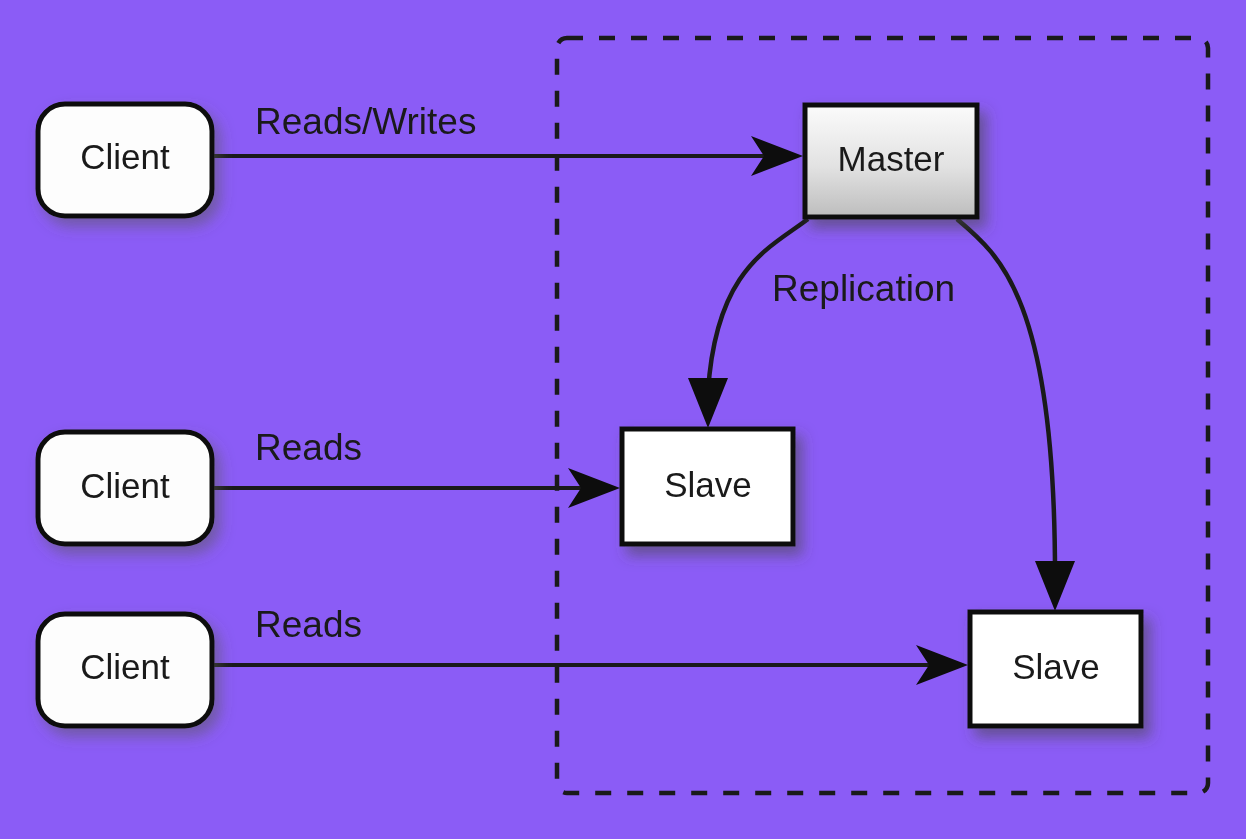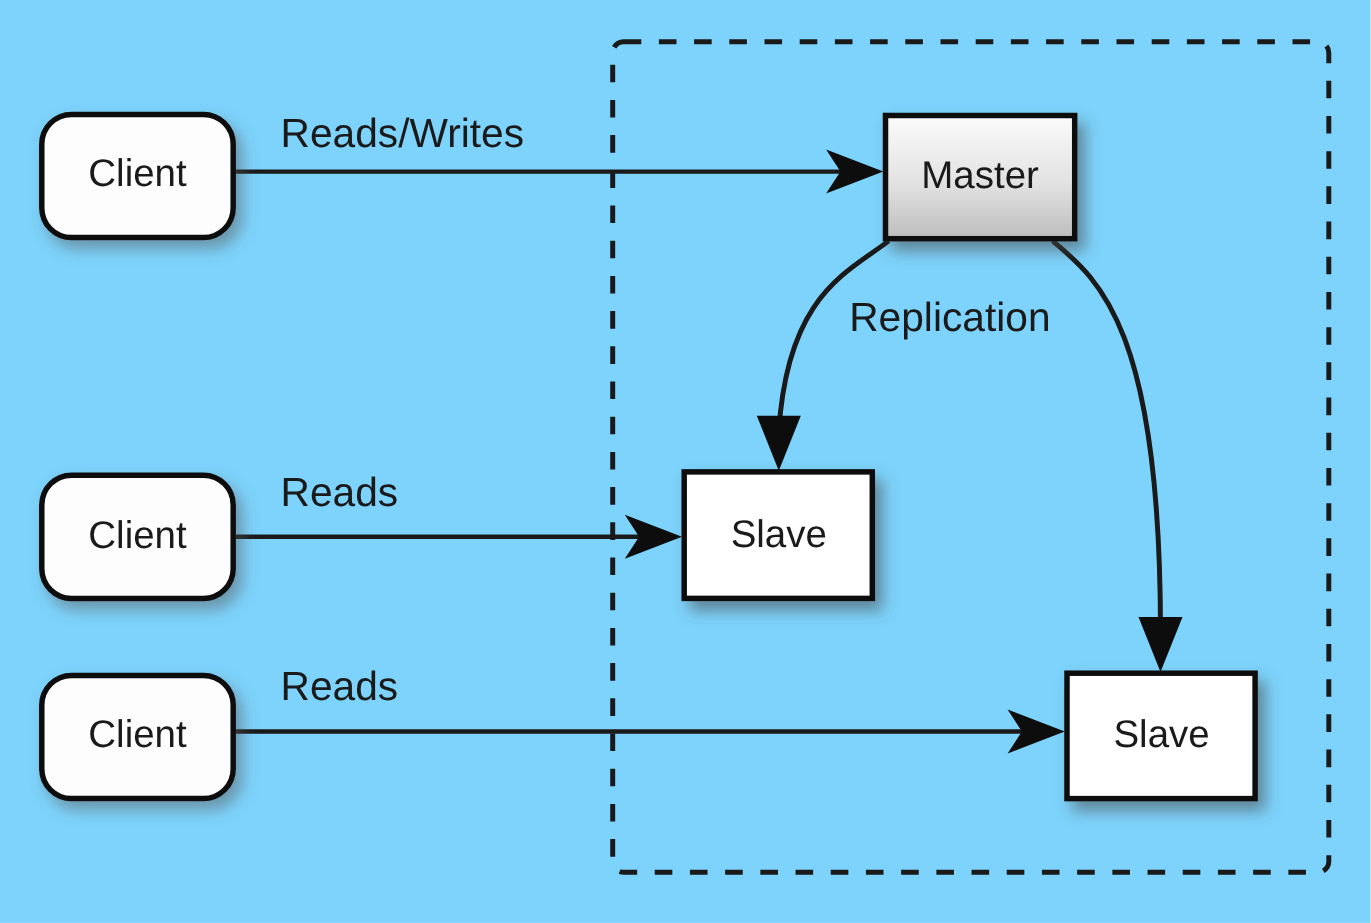--- a/index.html
+++ b/index.html
@@ -8,21 +8,21 @@
     padding: 0;
     background: #ffffff;
   }
   body {
     font-family: "Liberation Sans", "DejaVu Sans", sans-serif;
   }
   #diagram-root {
     position: relative;
     width: 1246px;
     height: 839px;
-    background: #7dd3fc;
+    background: #8b5cf6;
     overflow: hidden;
   }
   #diagram-svg {
     position: absolute;
     left: 0;
     top: 0;
     width: 1246px;
     height: 839px;
   }
   .node-label {

